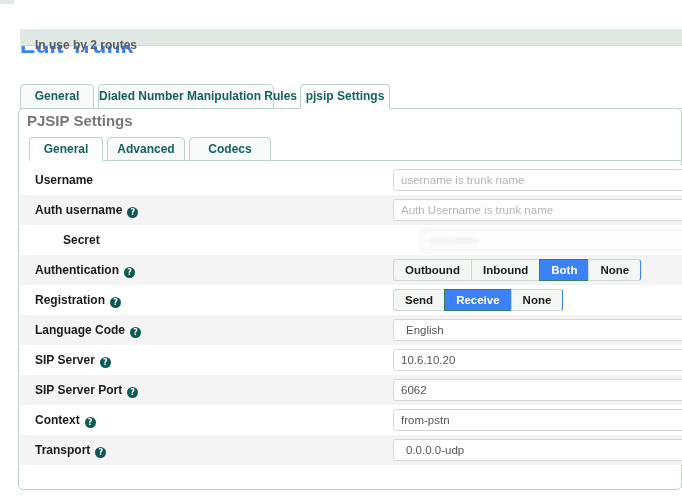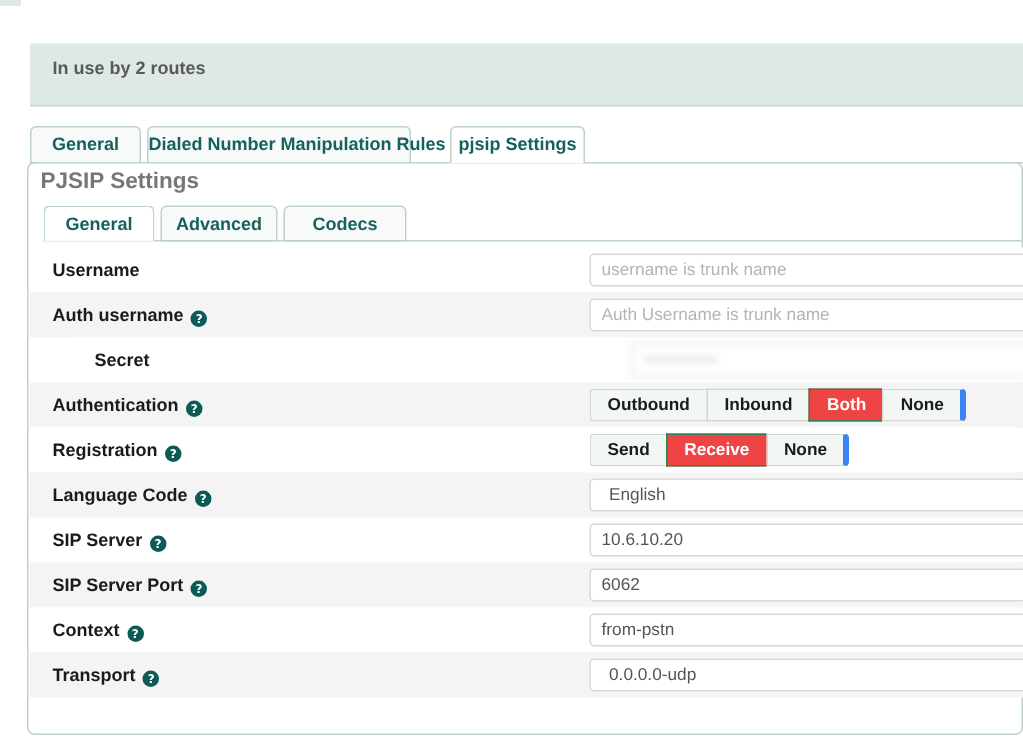--- a/index.html
+++ b/index.html
@@ -30,21 +30,21 @@
     font-size: 23px; font-weight: bold;
     color: #3b82f6;
     letter-spacing: .1px;
     white-space: nowrap;
     margin-top: 30px;
   }
 
   
   #info-banner {
     position: absolute; left: 20px; top: 29px;
-    width: 662px; height: 42px;
+    width: 662px; height: 17px;
     background: #dfe9e3;
     border-bottom: 1px solid #cbdbd2;
   }
   #info-banner-text {
     position: absolute; left: 15px; top: 9px;
     font-size: 12px; font-weight: bold; color: #5a5a5a;
     white-space: nowrap;
   }
 
   
@@ -185,25 +185,25 @@
     color: #1b1b1b;
     font-size: 11.5px; font-weight: bold;
     line-height: 20px;
     padding: 0 11px;
     white-space: nowrap;
     cursor: pointer;
     font-family: "Liberation Sans", sans-serif;
   }
   .bgbtn:first-child { border-top-left-radius: 3px; border-bottom-left-radius: 3px; }
   .bgbtn:last-child {
-    border-right: 4px solid #3b82f6;
+    border-right: 1px solid #3b82f6;
     border-top-right-radius: 3px; border-bottom-right-radius: 3px;
   }
   .bgbtn.sel {
-    background: #ef4444;
+    background: #3b82f6;
     border-color: #357f59;
     color: #ffffff;
   }
 </style>
 </head>
 <body>
 
 <div id="top-strip">
   <div id="top-strip-inner"></div>
 </div>

